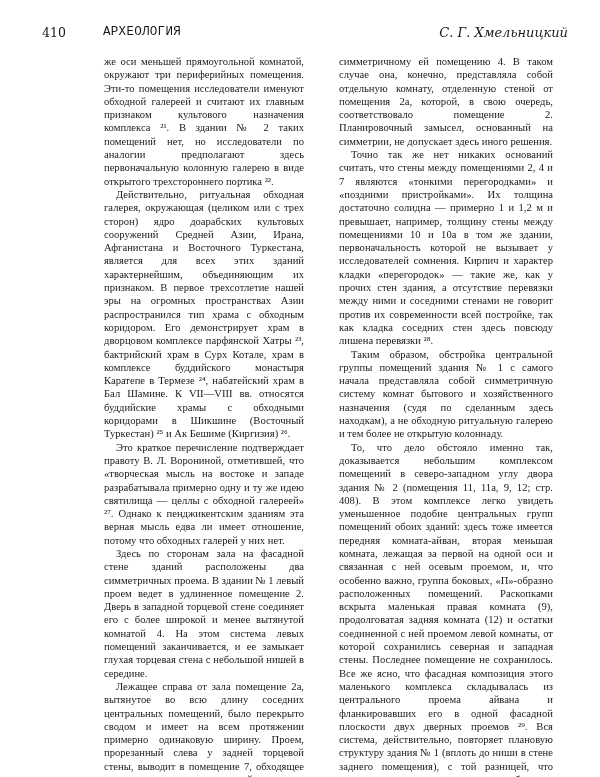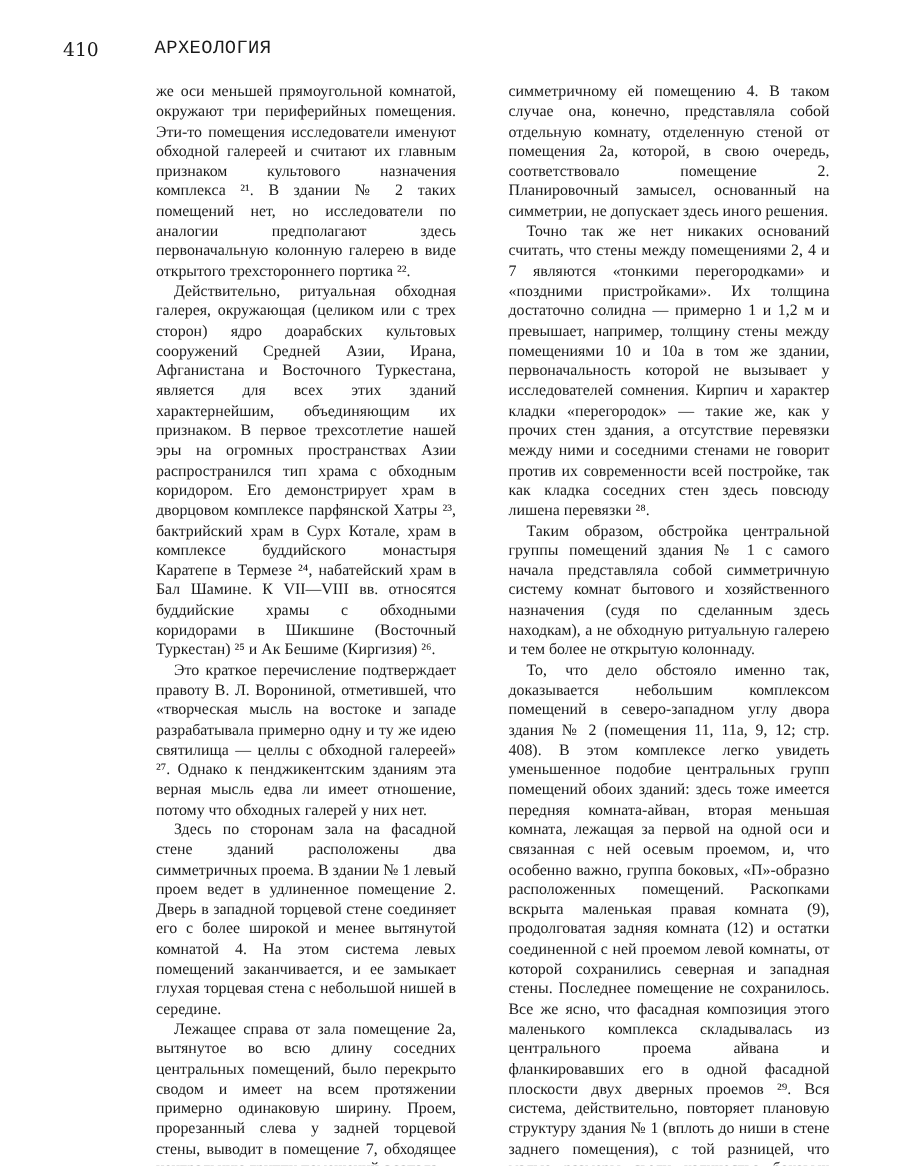--- a/index.html
+++ b/index.html
@@ -15,20 +15,21 @@
     .col-right { left: 339px; width: 214px; }
     .col p { margin: 0; text-indent: 12px; }
     .col p.cont { text-indent: 0; }
   </style>
 </head>
 <body>
 
 <div class="header">
   <span class="page-num">410</span>
   <span class="running-title">АРХЕОЛОГИЯ</span>
+  <span class="author">С. Г. Хмельницкий</span>
 </div>
 
 <div class="col col-left">
   <p class="cont">же оси меньшей прямоугольной комнатой, окружают три периферийных помещения. Эти-то помещения исследователи именуют обходной галереей и считают их главным признаком культового назначения комплекса ²¹. В здании № 2 таких помещений нет, но исследователи по аналогии предполагают здесь первоначальную колонную галерею в виде открытого трехстороннего портика ²².</p>
   <p>Действительно, ритуальная обходная галерея, окружающая (целиком или с трех сторон) ядро доарабских культовых сооружений Средней Азии, Ирана, Афганистана и Восточного Туркестана, является для всех этих зданий характернейшим, объединяющим их признаком. В первое трехсотлетие нашей эры на огромных пространствах Азии распространился тип храма с обходным коридором. Его демонстрирует храм в дворцовом комплексе парфянской Хатры ²³, бактрийский храм в Сурх Котале, храм в комплексе буддийского монастыря Каратепе в Термезе ²⁴, набатейский храм в Бал Шамине. К VII—VIII вв. относятся буддийские храмы с обходными коридорами в Шикшине (Восточный Туркестан) ²⁵ и Ак Бешиме (Киргизия) ²⁶.</p>
   <p>Это краткое перечисление подтверждает правоту В. Л. Ворониной, отметившей, что «творческая мысль на востоке и западе разрабатывала примерно одну и ту же идею святилища — целлы с обходной галереей» ²⁷. Однако к пенджикентским зданиям эта верная мысль едва ли имеет отношение, потому что обходных галерей у них нет.</p>
   <p>Здесь по сторонам зала на фасадной стене зданий расположены два симметричных проема. В здании № 1 левый проем ведет в удлиненное помещение 2. Дверь в западной торцевой стене соединяет его с более широкой и менее вытянутой комнатой 4. На этом система левых помещений заканчивается, и ее замыкает глухая торцевая стена с небольшой нишей в середине.</p>
   <p>Лежащее справа от зала помещение 2а, вытянутое во всю длину соседних центральных помещений, было перекрыто сводом и имеет на всем протяжении примерно одинаковую ширину. Проем, прорезанный слева у задней торцевой стены, выводит в помещение 7, обходящее центральную группу помещений с запада.</p>
 
 </div>

